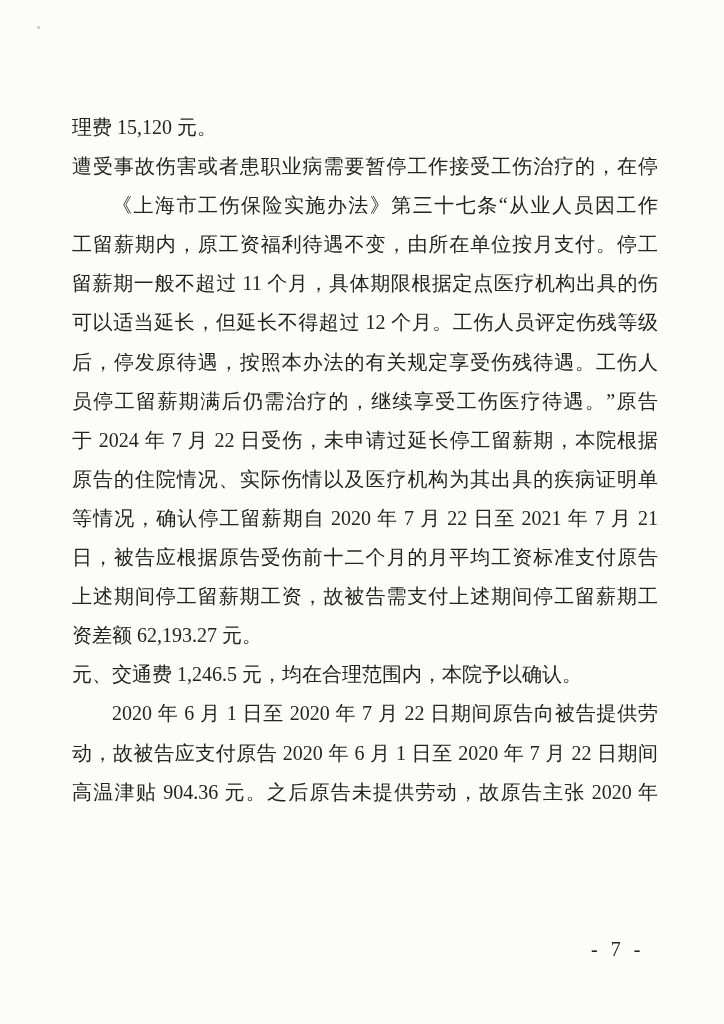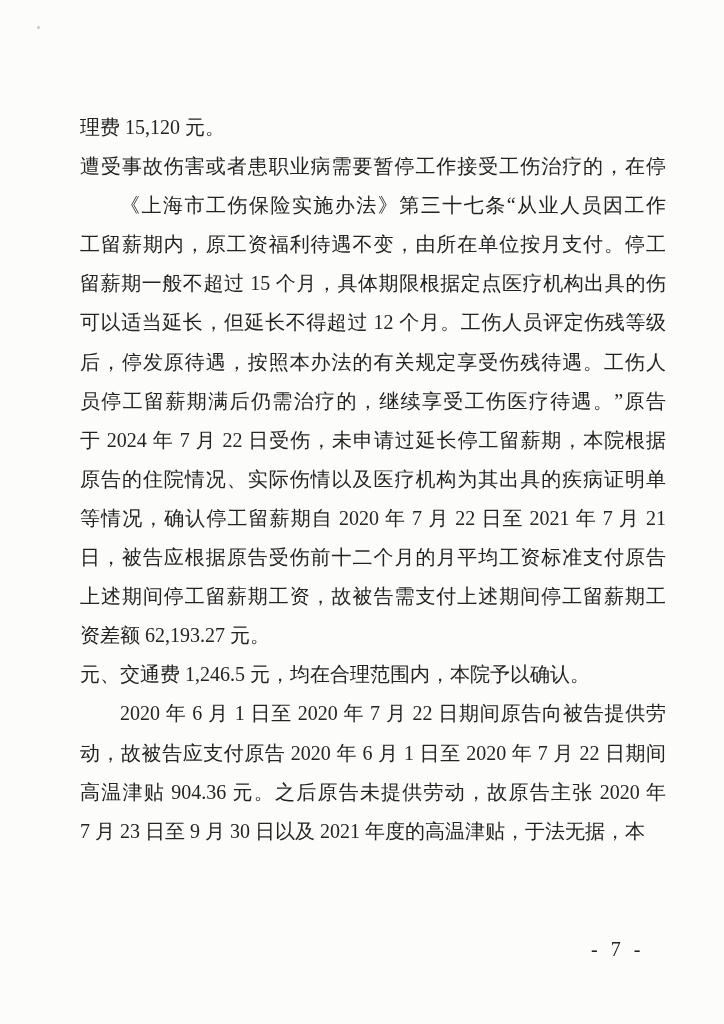--- a/index.html
+++ b/index.html
@@ -11,21 +11,21 @@
     position: relative;
     width: 724px;
     height: 1024px;
     background: var(--paper, #fcfcfa);
     color: var(--ink, #232323);
     font-family: "Liberation Serif", "DejaVu Serif", serif;
     overflow: hidden;
   }
   .text-block {
     position: absolute;
-    left: 80px;
+    left: 72px;
     top: 108px;
     width: 586px;
   }
   .line {
     height: 39.1px;
     line-height: 39.1px;
     font-size: 20px;
     white-space: nowrap;
     text-align: justify;
     text-justify: inter-ideograph;
@@ -58,30 +58,29 @@
 </head>
 <body>
 
 <div class="page">
   <div class="scan-speck"></div>
   <div class="text-block">
       <div class="line">理费 15,120 元。</div>
       <div class="line fill">遭受事故伤害或者患职业病需要暂停工作接受工伤治疗的，在停</div>
       <div class="line indent fill">《上海市工伤保险实施办法》第三十七条“从业人员因工作</div>
       <div class="line fill">工留薪期内，原工资福利待遇不变，由所在单位按月支付。停工</div>
-      <div class="line fill">留薪期一般不超过 15 个月，具体期限根据定点医疗机构出具的伤</div>
+      <div class="line fill">留薪期一般不超过 11 个月，具体期限根据定点医疗机构出具的伤</div>
       <div class="line fill">可以适当延长，但延长不得超过 12 个月。工伤人员评定伤残等级</div>
       <div class="line fill">后，停发原待遇，按照本办法的有关规定享受伤残待遇。工伤人</div>
       <div class="line fill">员停工留薪期满后仍需治疗的，继续享受工伤医疗待遇。”原告</div>
       <div class="line fill">于 2024 年 7 月 22 日受伤，未申请过延长停工留薪期，本院根据</div>
       <div class="line fill">原告的住院情况、实际伤情以及医疗机构为其出具的疾病证明单</div>
       <div class="line fill">等情况，确认停工留薪期自 2020 年 7 月 22 日至 2021 年 7 月 21</div>
       <div class="line fill">日，被告应根据原告受伤前十二个月的月平均工资标准支付原告</div>
       <div class="line fill">上述期间停工留薪期工资，故被告需支付上述期间停工留薪期工</div>
       <div class="line">资差额 62,193.27 元。</div>
       <div class="line">元、交通费 1,246.5 元，均在合理范围内，本院予以确认。</div>
       <div class="line indent fill">2020 年 6 月 1 日至 2020 年 7 月 22 日期间原告向被告提供劳</div>
       <div class="line fill">动，故被告应支付原告 2020 年 6 月 1 日至 2020 年 7 月 22 日期间</div>
       <div class="line fill">高温津贴 904.36 元。之后原告未提供劳动，故原告主张 2020 年</div>
-      <div class="line">7 月 23 日至 9 月 30 日以及 2021 年度的高温津贴，于法无据，本</div>
     </div>
   <div class="page-number">- 7 -</div>
 </div>
 
 </body></html>

